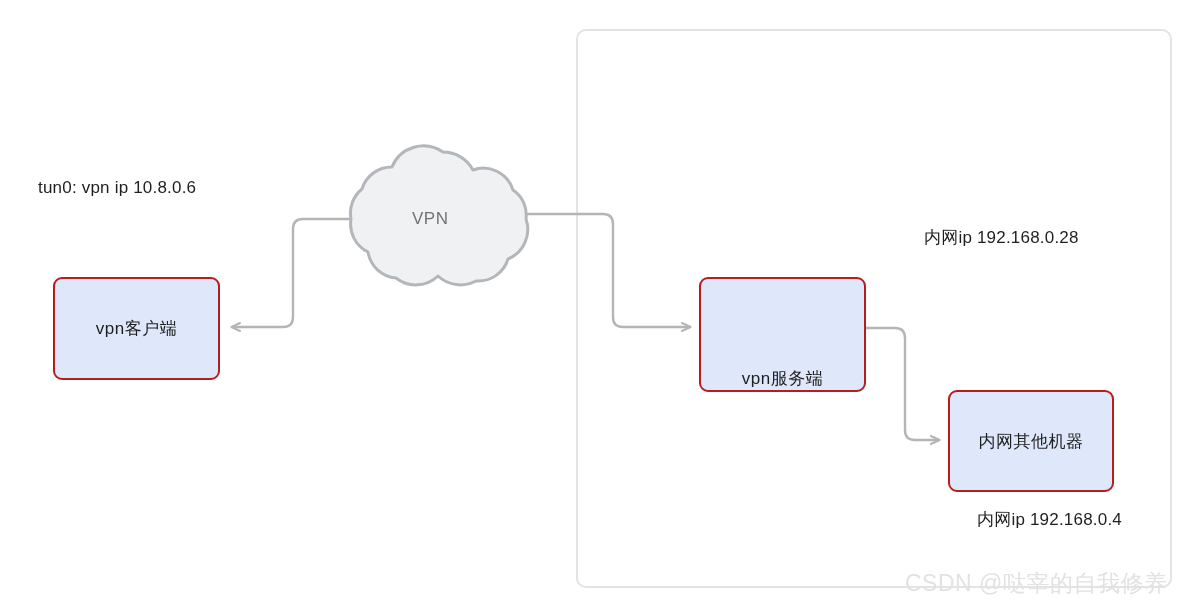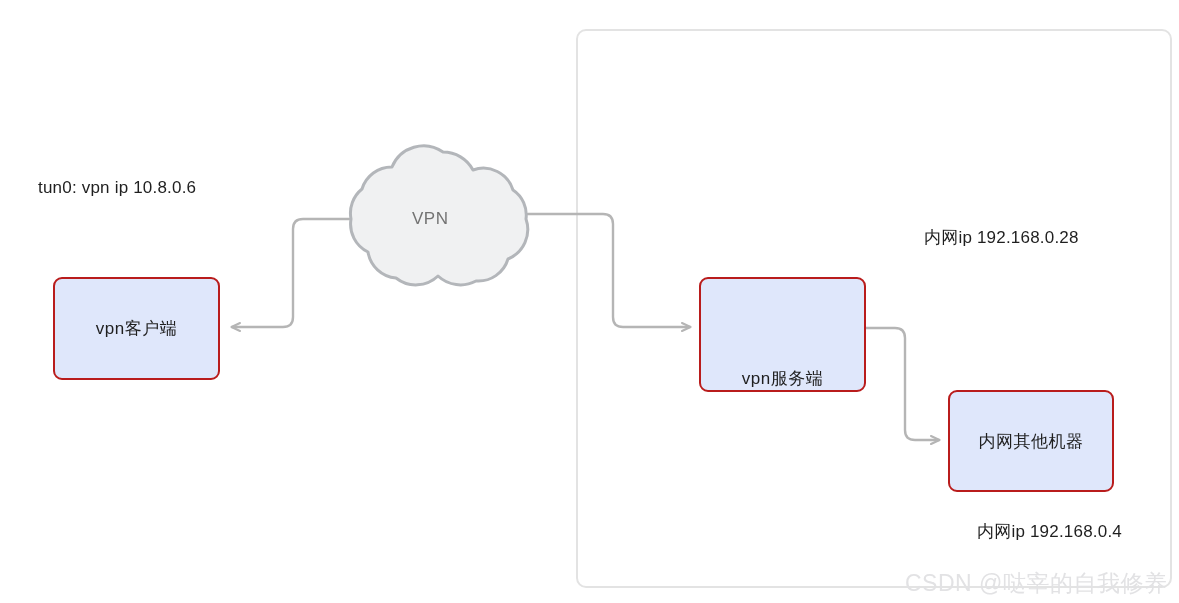--- a/index.html
+++ b/index.html
@@ -53,21 +53,21 @@
     color: #1f1f1f;
     font-size: 17px;
     white-space: nowrap;
     letter-spacing: 0.2px;
   }
   #label-client-tun0   { left: 38px;  top: 178px; }
   #label-client-lan    { left: 38px;  top: 222px; }
   #label-server-tun0   { left: 866px; top: 178px; }
   #label-server-public { left: 681px; top: 226px; }
   #label-server-lan    { left: 924px; top: 226px; }
-  #label-other-lan     { left: 977px; top: 508px; margin-top: 12px; }
+  #label-other-lan     { left: 977px; top: 508px; }
 
   
   #vector {
     position: absolute;
     left: 0;
     top: 0;
     width: 1179px;
     height: 603px;
     pointer-events: none;
   }

